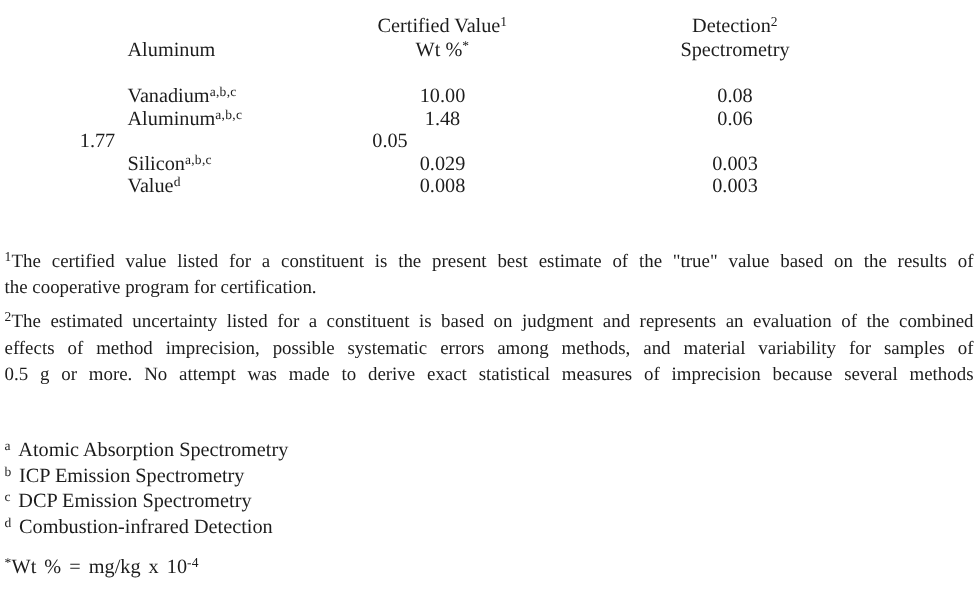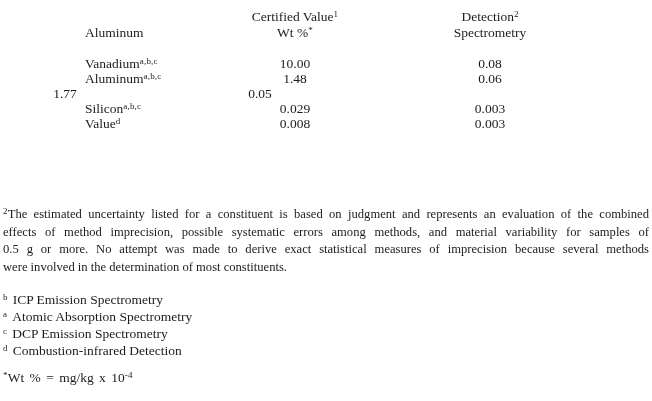--- a/index.html
+++ b/index.html
@@ -119,31 +119,34 @@
       <div class="c2">0.029</div>
       <div class="c3">0.003</div>
     </div>
     <div class="trow">
       <div class="c1"><span>Value</span><span class="sup">d</span></div>
       <div class="c2">0.008</div>
       <div class="c3">0.003</div>
     </div>
   </div>
 
+  <div id="footnote1" class="fnote">
+    <div class="fline jline"><span class="sup">1</span><span>The certified value listed for a constituent is the present best estimate of the "true" value based on the results of</span></div>
+    <div class="fline lline">the cooperative program for certification.</div>
+  </div>
 
   <div id="footnote2" class="fnote">
     <div class="fline jline"><span class="sup">2</span><span>The estimated uncertainty listed for a constituent is based on judgment and represents an evaluation of the combined</span></div>
     <div class="fline jline">effects of method imprecision, possible systematic errors among methods, and material variability for samples of</div>
     <div class="fline jline">0.5 g or more.  No attempt was made to derive exact statistical measures of imprecision because several methods</div>
-    <div class="fline lline">were involved in the determination of most constituents.</div>
   </div>
 
   <div id="methods">
+    <div class="mline"><span class="sup">a</span><span>Atomic Absorption Spectrometry</span></div>
     <div class="mline"><span class="sup">b</span><span>ICP Emission Spectrometry</span></div>
-    <div class="mline"><span class="sup">a</span><span>Atomic Absorption Spectrometry</span></div>
     <div class="mline"><span class="sup">c</span><span>DCP Emission Spectrometry</span></div>
     <div class="mline"><span class="sup">d</span><span>Combustion-infrared Detection</span></div>
   </div>
 
   <div id="formula">
     <span class="sup">*</span><span class="body">Wt % = mg/kg x 10</span><span class="sup">-4</span>
   </div>
 
 </div>
 

